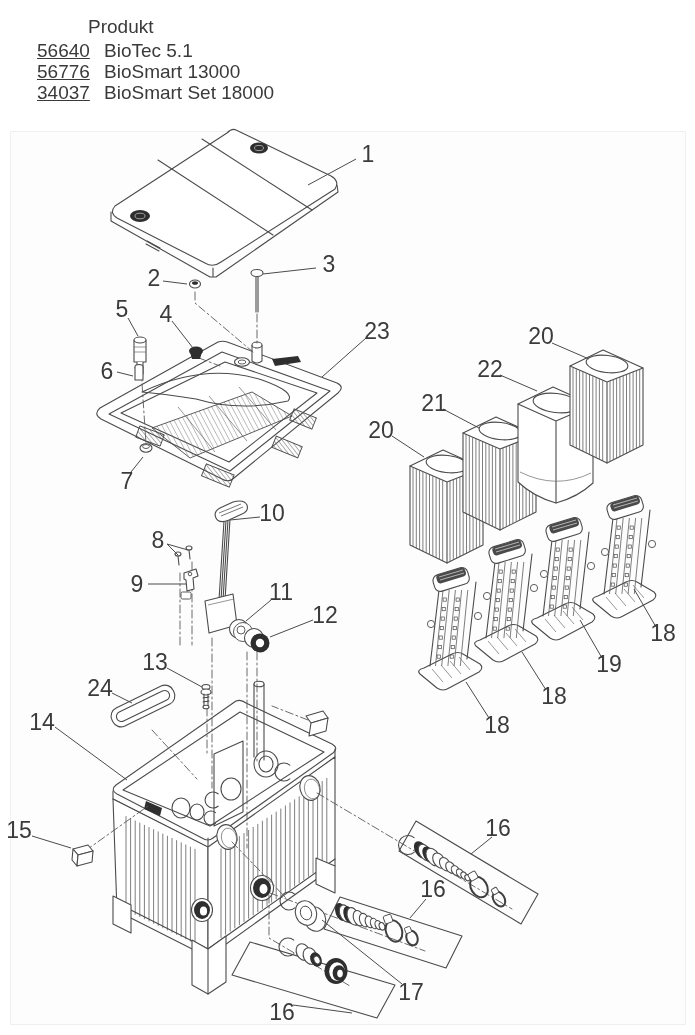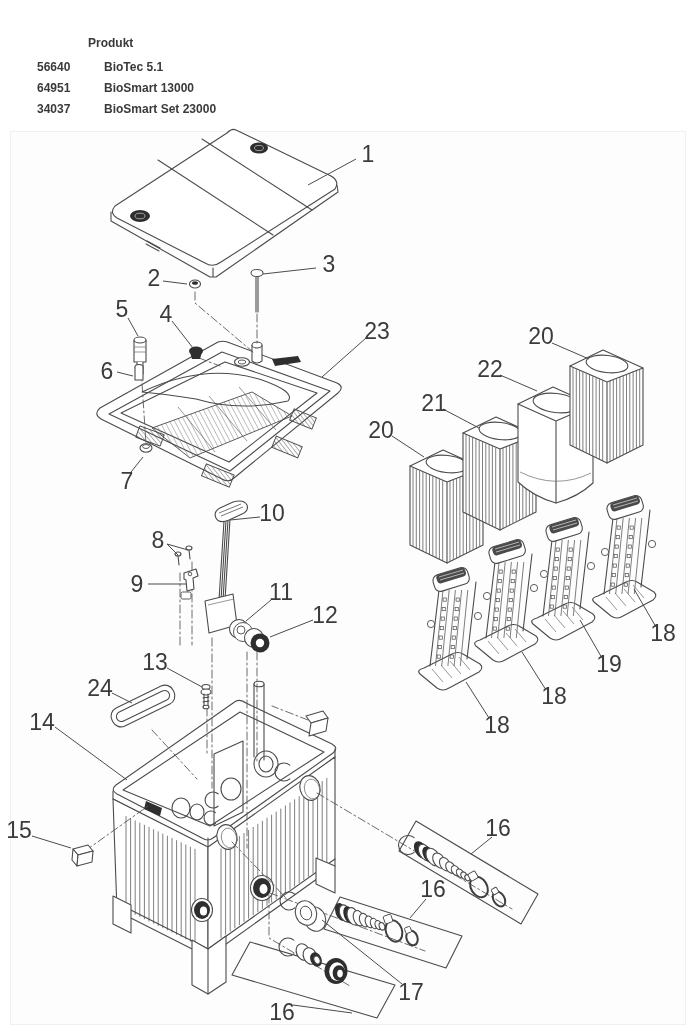--- a/index.html
+++ b/index.html
@@ -1,19 +1,19 @@
 <!DOCTYPE html>
 <html><head>
 <meta charset="utf-8">
 <style>
   html,body{margin:0;padding:0;background:#fff;}
   #page{position:relative;width:695px;height:1035px;background:#fff;overflow:hidden;
         font-family:"Liberation Sans","DejaVu Sans",sans-serif;}
-  .hdr{position:absolute;color:#3a3a3a;font-weight:700;font-size:12px;white-space:nowrap;margin-top:20px;}
-  .hdr .code{position:absolute;left:37px;}
+  .hdr{position:absolute;color:#3a3a3a;font-weight:400;font-size:19px;white-space:nowrap;}
+  .hdr .code{position:absolute;left:37px;text-decoration:underline;}
   .hdr .name{position:absolute;left:104px;}
   #panel{position:absolute;left:10px;top:131px;width:674px;height:892px;
          background:#fdfdfd;border:1px solid #f0f0f0;}
   svg{position:absolute;left:0;top:0;}
   .ln{stroke:#4b4b4b;fill:none;stroke-width:1.1;stroke-linejoin:round;stroke-linecap:round;}
   .fw{stroke:#4b4b4b;fill:#ffffff;stroke-width:1.1;stroke-linejoin:round;}
   .fww{stroke:#4b4b4b;fill:#ffffff;stroke-width:0.9;}
   .dk{fill:#2e2e2e;stroke:none;}
   .thin{stroke:#6a6a6a;stroke-width:0.7;fill:none;}
   .rib{stroke:#5d5d5d;stroke-width:0.8;fill:none;}
@@ -26,26 +26,26 @@
 <body>
 
 <div id="page">
 
   <div class="hdr" style="left:88px;top:16px;">Produkt</div>
   <div class="hdr" style="top:40px;">
     <span class="code">56640</span>
     <span class="name">BioTec 5.1</span>
   </div>
   <div class="hdr" style="top:61px;">
-    <span class="code">64951</span>
+    <span class="code">56776</span>
     <span class="name">BioSmart 13000</span>
   </div>
   <div class="hdr" style="top:82px;">
     <span class="code">34037</span>
-    <span class="name">BioSmart Set 23000</span>
+    <span class="name">BioSmart Set 18000</span>
   </div>
 
   <div id="panel"></div>
 
   <svg width="695" height="1035" viewBox="0 0 695 1035">
 
     <defs>
       <pattern id="grate" width="4.4" height="4.4" patternUnits="userSpaceOnUse" patternTransform="rotate(-28)">
         <line x1="0" y1="0" x2="0" y2="4.4" stroke="#666" stroke-width="0.8"></line>
       </pattern>

